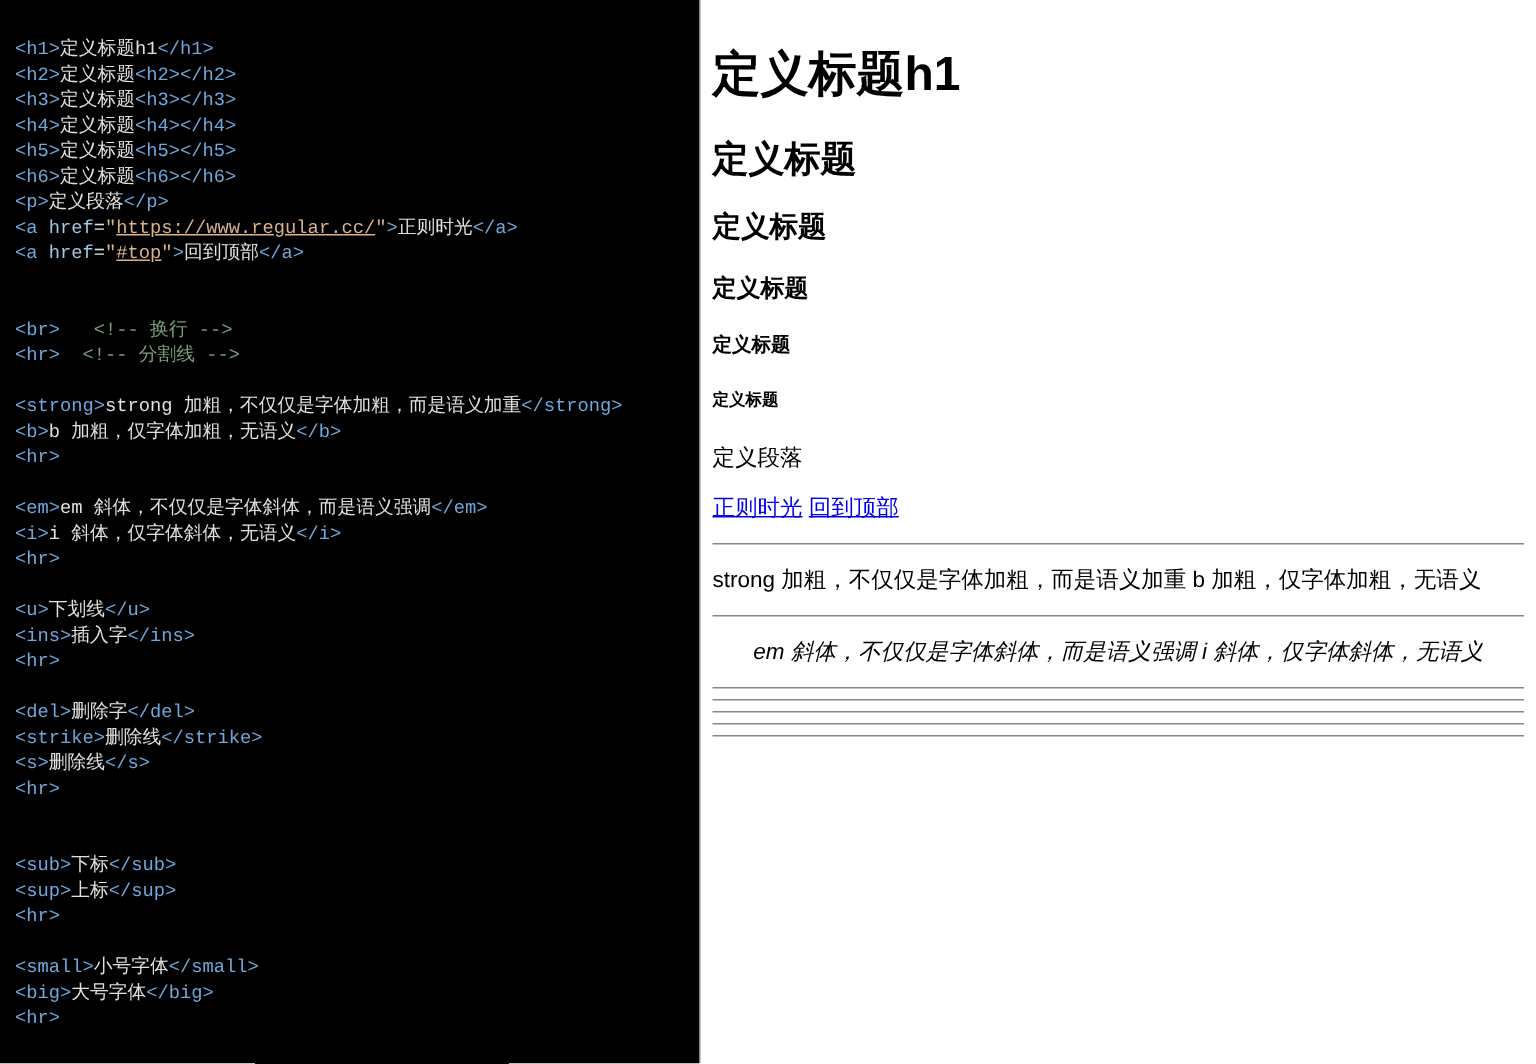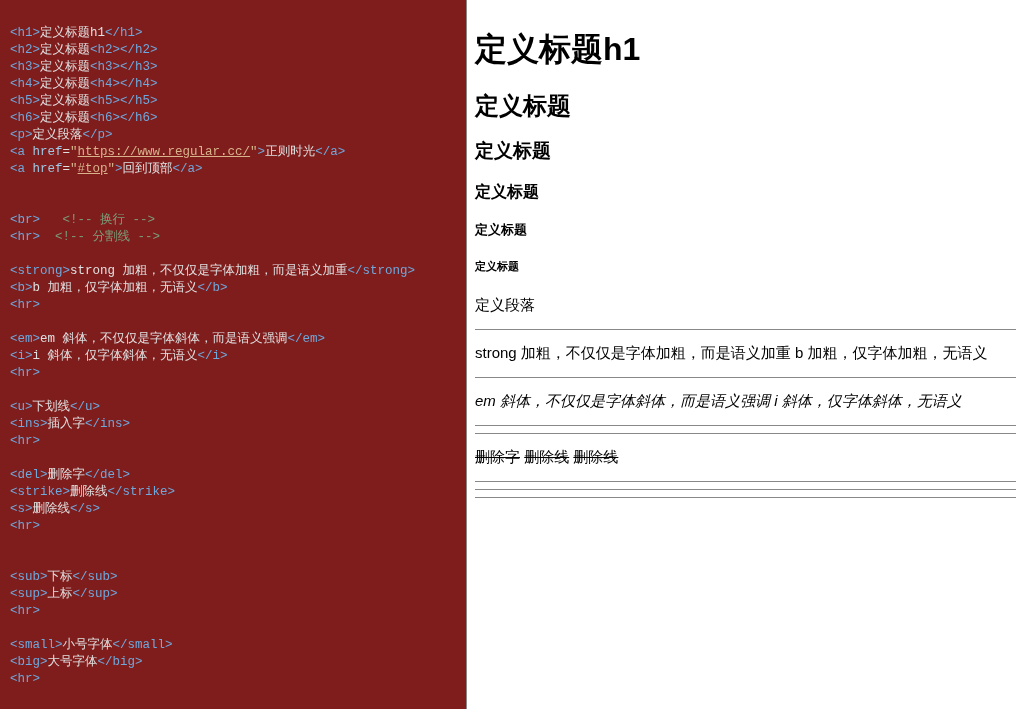--- a/index.html
+++ b/index.html
@@ -8,21 +8,21 @@
     padding: 0;
     display: flex;
     width: 1024px;
     height: 709px;
     font-family: Arial, sans-serif;
     overflow: hidden;
   }
   .editor {
     width: 466px;
     height: 709px;
-    background: #7f1d1d;
+    background: #000000;
     color: #d4d4d4;
     font-family: Consolas, 'Courier New', monospace;
     font-size: 12.5px;
     padding: 8px 10px;
     line-height: 17px;
     white-space: pre;
     overflow: hidden;
   }
   .preview-wrap {
     flex: 1;
@@ -106,32 +106,31 @@
 
 <div class="preview-wrap">
   <div class="preview-content">
     <h1>定义标题h1</h1>
     <h2>定义标题</h2>
     <h3>定义标题</h3>
     <h4>定义标题</h4>
     <h5>定义标题</h5>
     <h6>定义标题</h6>
     <p>定义段落</p>
+    <div class="sectionrow">
+      <a href="#">正则时光</a>
+      <a href="#">回到顶部</a>
+    </div>
     <hr>
     <div class="sectionrow" style="font-weight:normal;">
       <span>strong 加粗，不仅仅是字体加粗，而是语义加重</span><span> b 加粗，仅字体加粗，无语义</span>
     </div>
     <hr>
-    <div class="sectionrow" style="font-style:italic;">
+    <div class="sectionrow" style="font-style:italic;text-align:center;">
       <span>em 斜体，不仅仅是字体斜体，而是语义强调</span><span> i 斜体，仅字体斜体，无语义</span>
     </div>
     <hr>
     <hr>
-    <div class="sectionrow">
-      <span class="del">删除字</span>
-      <span class="del">删除线</span>
-      <span class="del">删除线</span>
-    </div>
     <hr>
     <hr>
     <hr>
   </div>
 </div>
 
 </body></html>

